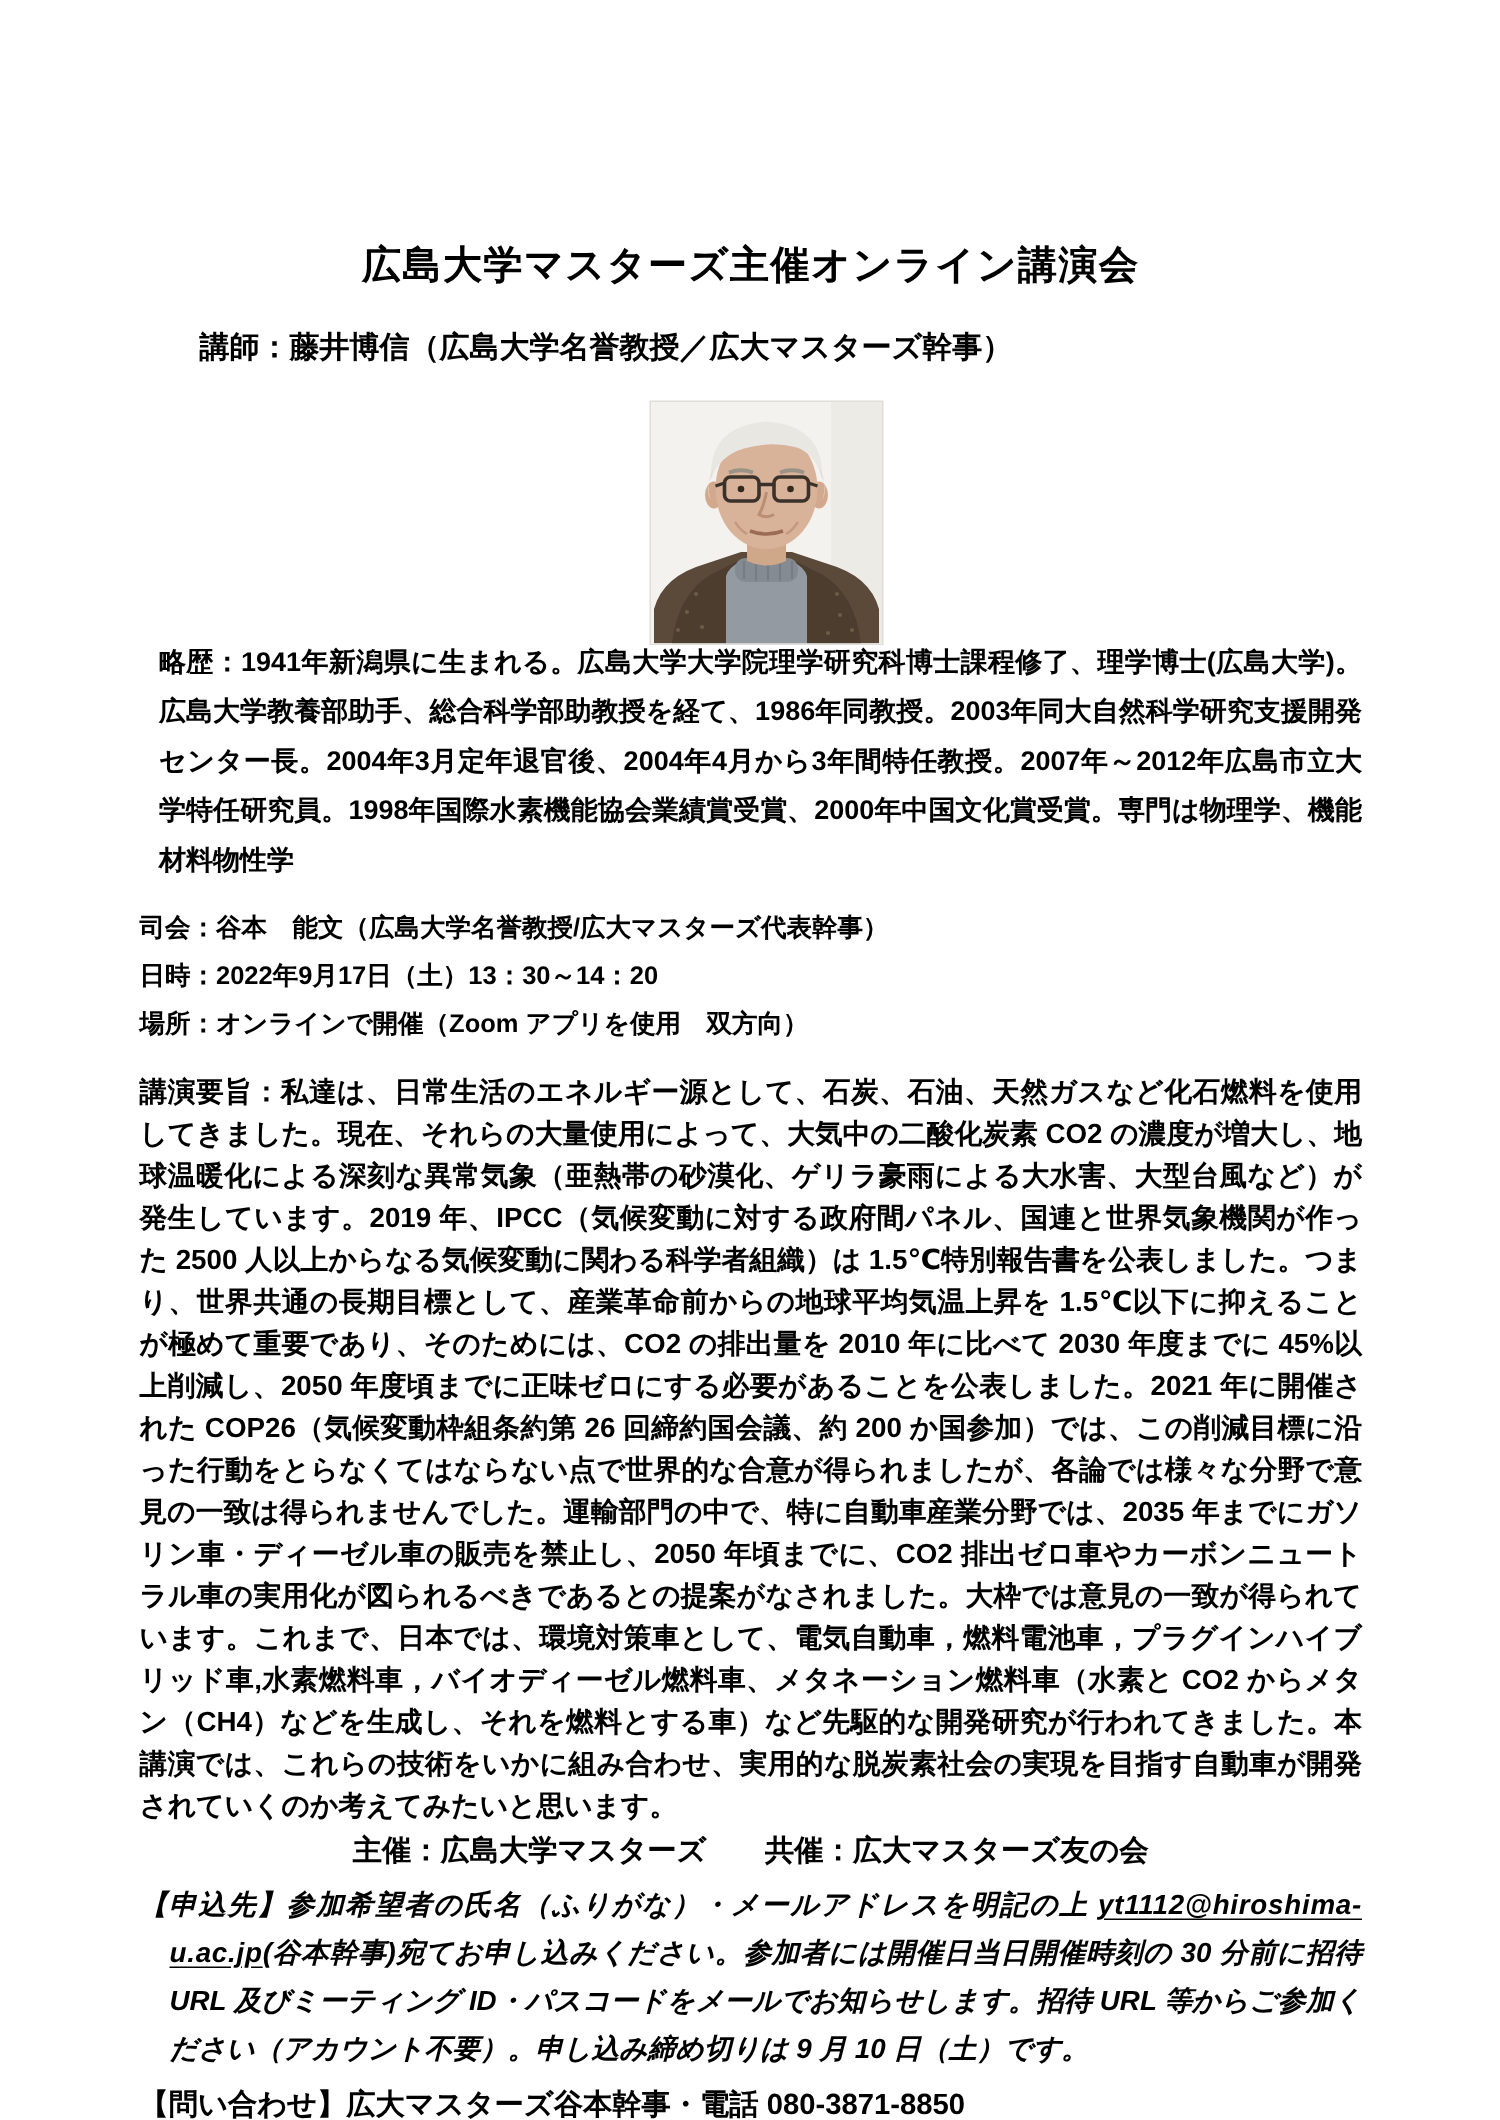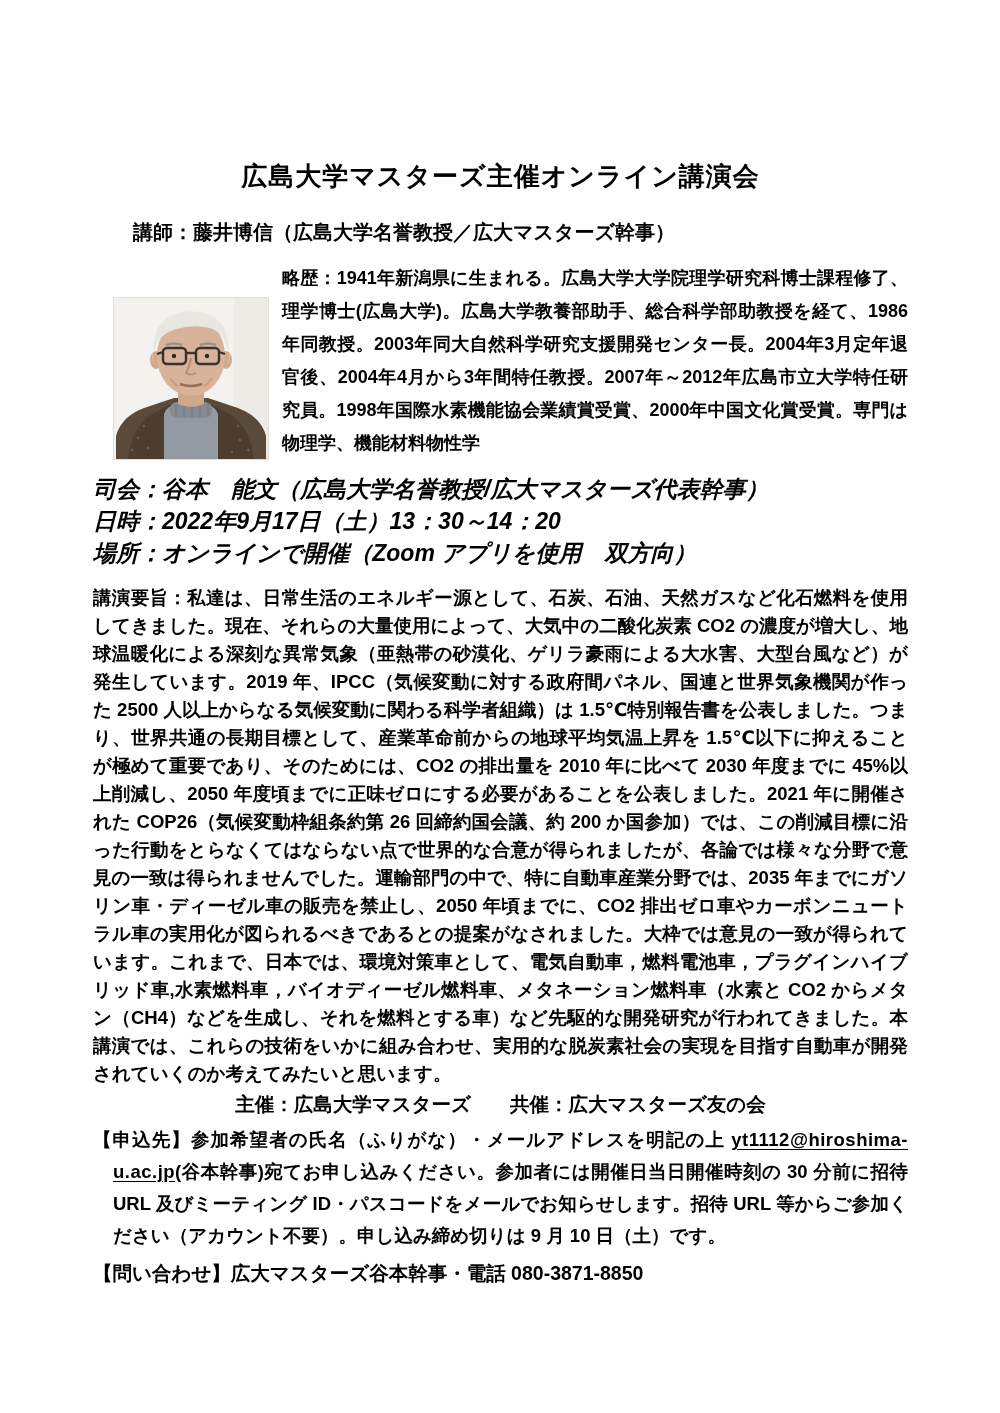--- a/index.html
+++ b/index.html
@@ -38,65 +38,66 @@
     margin: 26px 0 0 0;
     font-weight: 700;
   }
   .lecturer-line {
     font-size: 20px;
     line-height: 26px;
     margin: 27px 0 0 40px;
   }
   .profile-row {
     display: flex;
-    align-items: flex-end;
+    align-items: center;
     margin-top: 22px;
+    flex-direction: column;
   }
   .photo-frame {
     flex: none;
     width: 156px;
     height: 163px;
     margin-left: 20px;
     border: 1px solid #e0ded9;
     box-sizing: border-box;
     overflow: hidden;
   }
   .photo-frame svg { display: block; }
   .bio-text {
     flex: 1;
     margin: -5px 0 0 13px;
     font-size: 18px;
     line-height: 33px;
     text-align: justify;
   }
   .details-block {
     margin-top: 13px;
-    font-size: 23px;
+    font-size: 17px;
     line-height: 32px;
-    font-style: italic;
   }
   .abstract-text {
     margin: 15px 0 0 0;
     font-size: 18.5px;
     line-height: 28px;
     text-align: justify;
   }
   .organizer-line {
     font-size: 19.5px;
     line-height: 31px;
     margin-top: 1px;
     text-align: center;
   }
   .application-par {
     margin: 4px 0 0 0;
     font-size: 18.5px;
     line-height: 32px;
     text-align: justify;
     padding-left: 20px;
     text-indent: -20px;
+    font-style: italic;
   }
   .email-link {
     color: #000000;
     text-decoration: underline;
     text-underline-offset: 3px;
     letter-spacing: 0.5px;
   }
   .contact-line {
     font-size: 19.5px;
     line-height: 32px;

